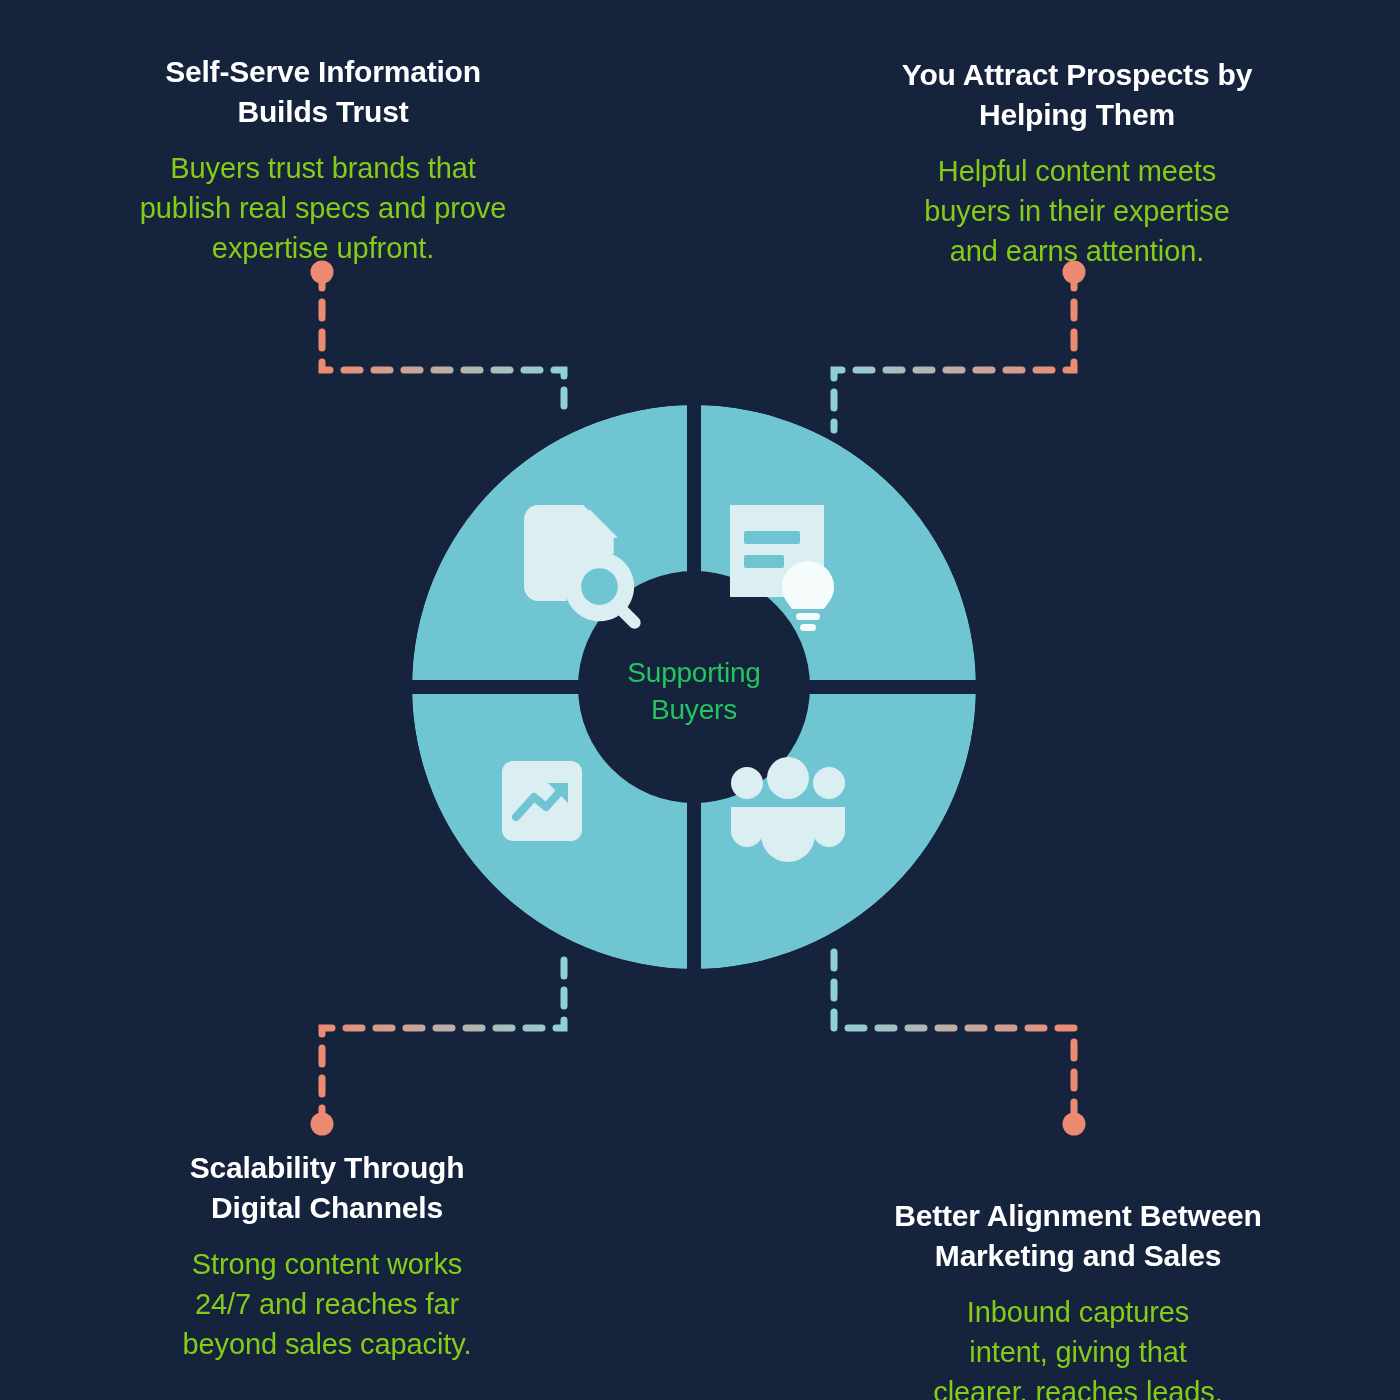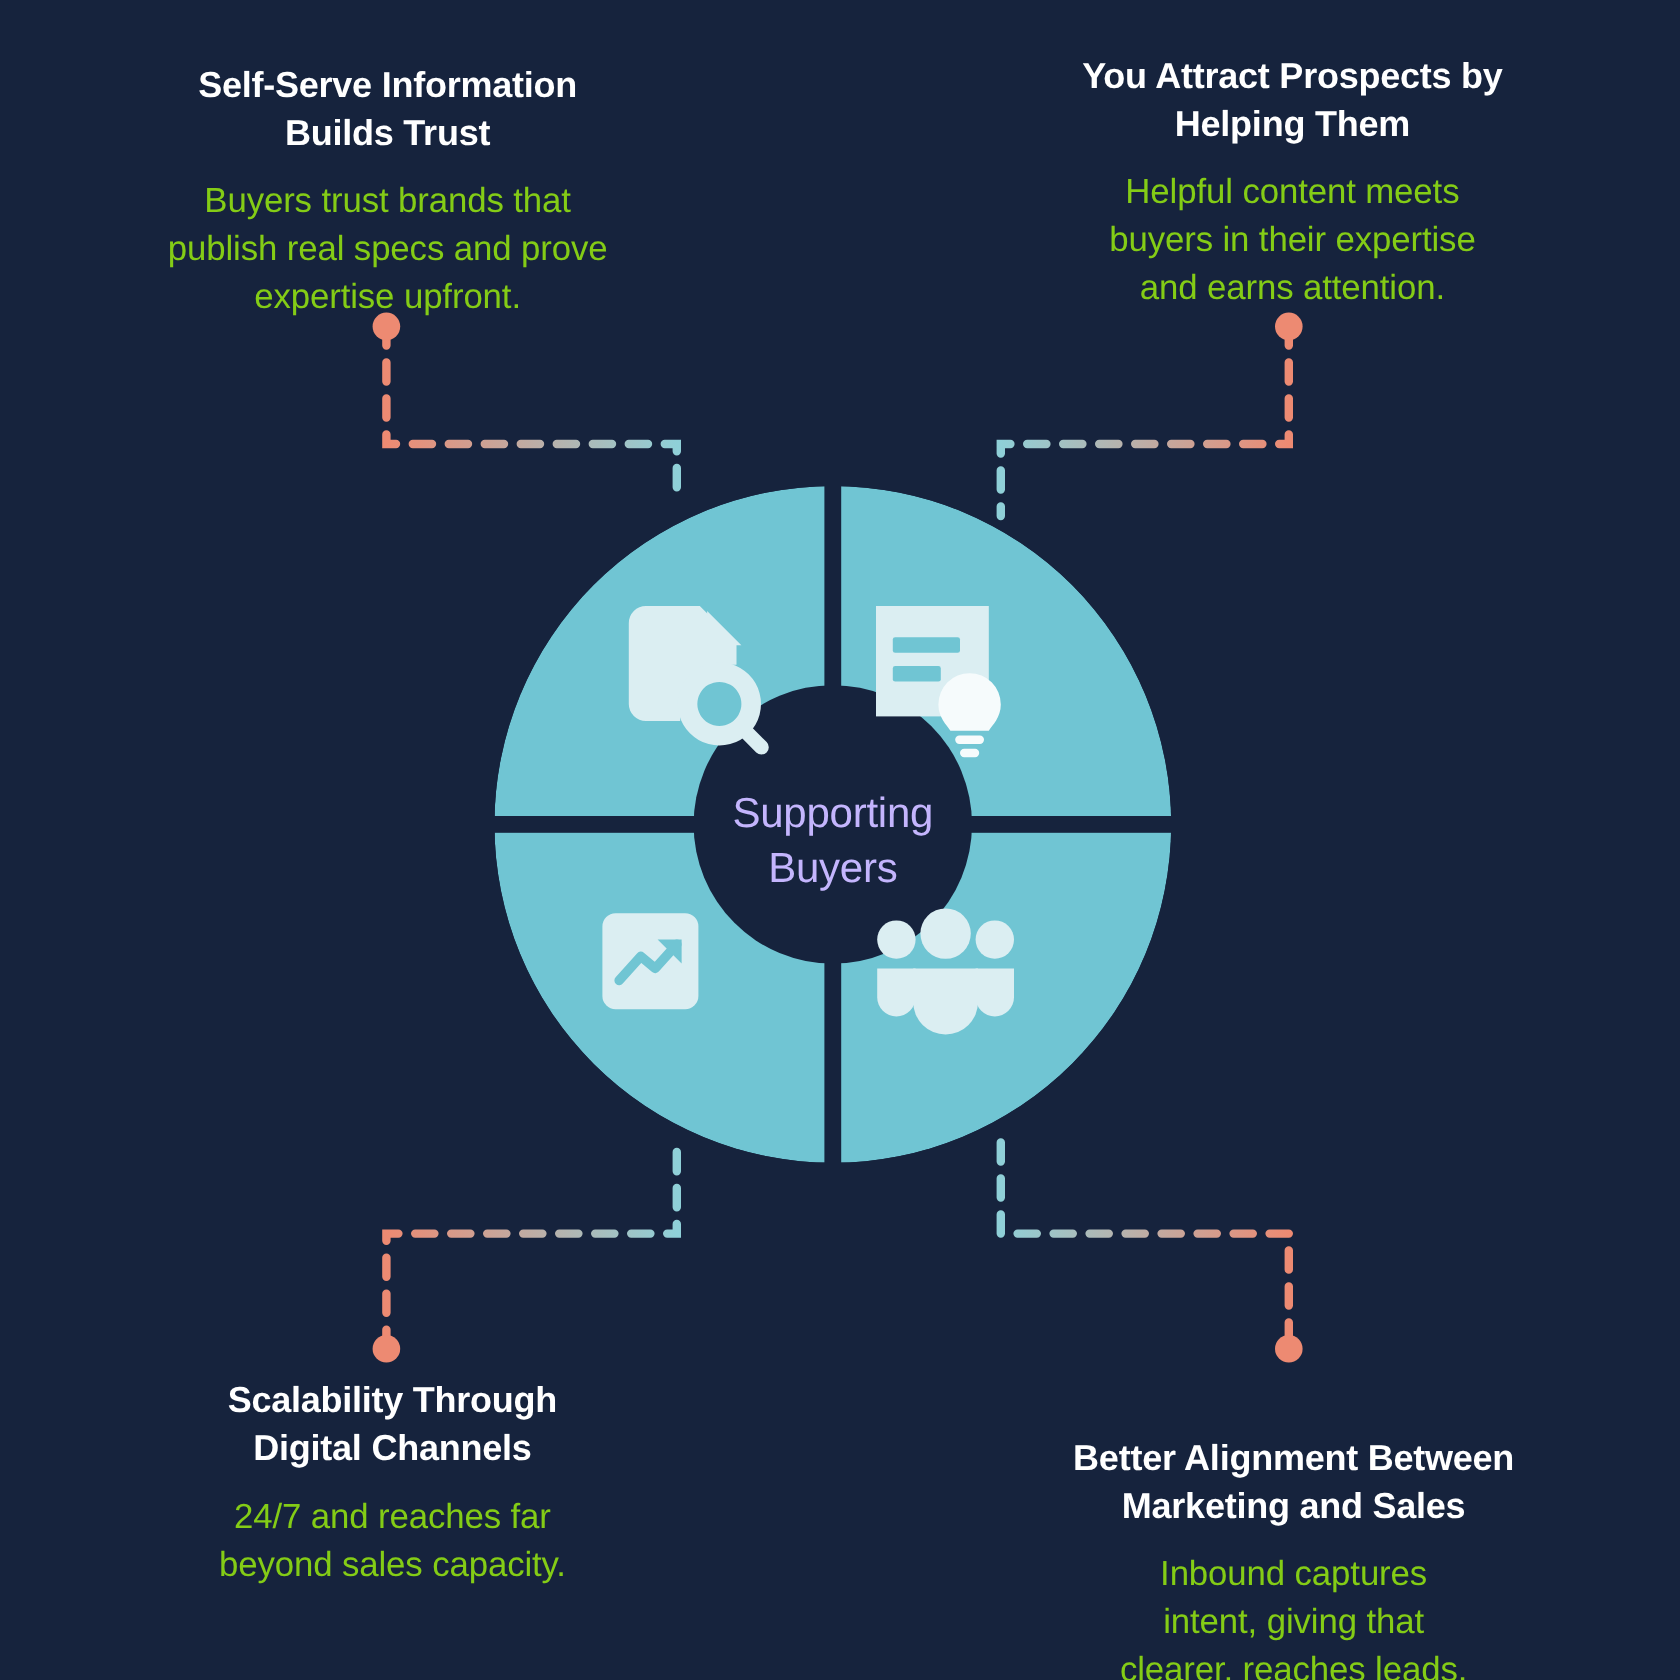--- a/index.html
+++ b/index.html
@@ -33,22 +33,22 @@
     width: 564px;
     height: 564px;
   }
 
   .hub-label {
     position: absolute;
     left: 578px;
     top: 655px;
     width: 232px;
     text-align: center;
-    color: #c4b5fd;
-    font-size: 35px;
+    color: #22c55e;
+    font-size: 28px;
     line-height: 1.32;
     font-weight: 400;
     letter-spacing: -0.2px;
   }
 
   
   .block {
     position: absolute;
     text-align: center;
   }
@@ -63,21 +63,21 @@
   .block .body {
     color: #84cc16;
     font-weight: 400;
     font-size: 29px;
     line-height: 1.38;
     letter-spacing: -0.1px;
     margin: 0;
   }
 
   #block-tl { left: 118px;  top: 52px;   width: 410px; }
-  #block-tr { left: 872px;  top: 44px;   width: 410px; }
+  #block-tr { left: 872px;  top: 55px;   width: 410px; }
   #block-bl { left: 122px;  top: 1148px; width: 410px; }
   #block-br { left: 868px;  top: 1196px; width: 420px; }
 </style>
 </head>
 <body>
 
 <div id="canvas">
 
   <svg id="connectors" viewBox="0 0 1400 1400" xmlns="http://www.w3.org/2000/svg">
     <defs>
@@ -192,20 +192,21 @@
       <div>and earns attention.</div>
     </div>
   </div>
 
   <div class="block" id="block-bl">
     <div class="heading">
       <div>Scalability Through</div>
       <div>Digital Channels</div>
     </div>
     <div class="body">
+      <div>Strong content works</div>
       <div>24/7 and reaches far</div>
       <div>beyond sales capacity.</div>
     </div>
   </div>
 
   <div class="block" id="block-br">
     <div class="heading">
       <div>Better Alignment Between</div>
       <div>Marketing and Sales</div>
     </div>

